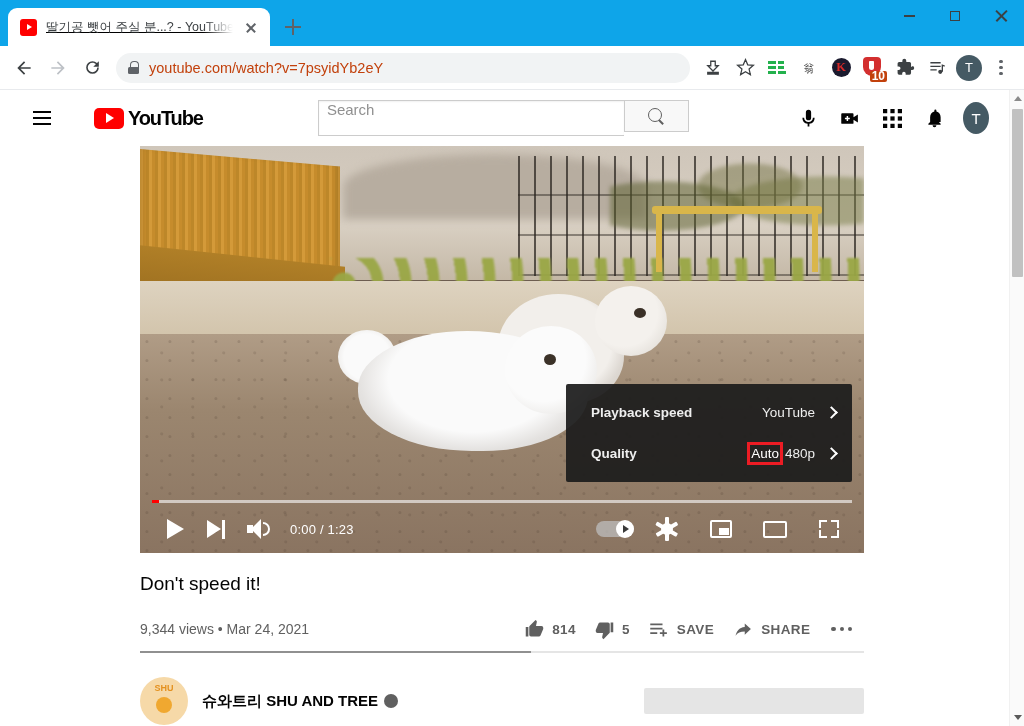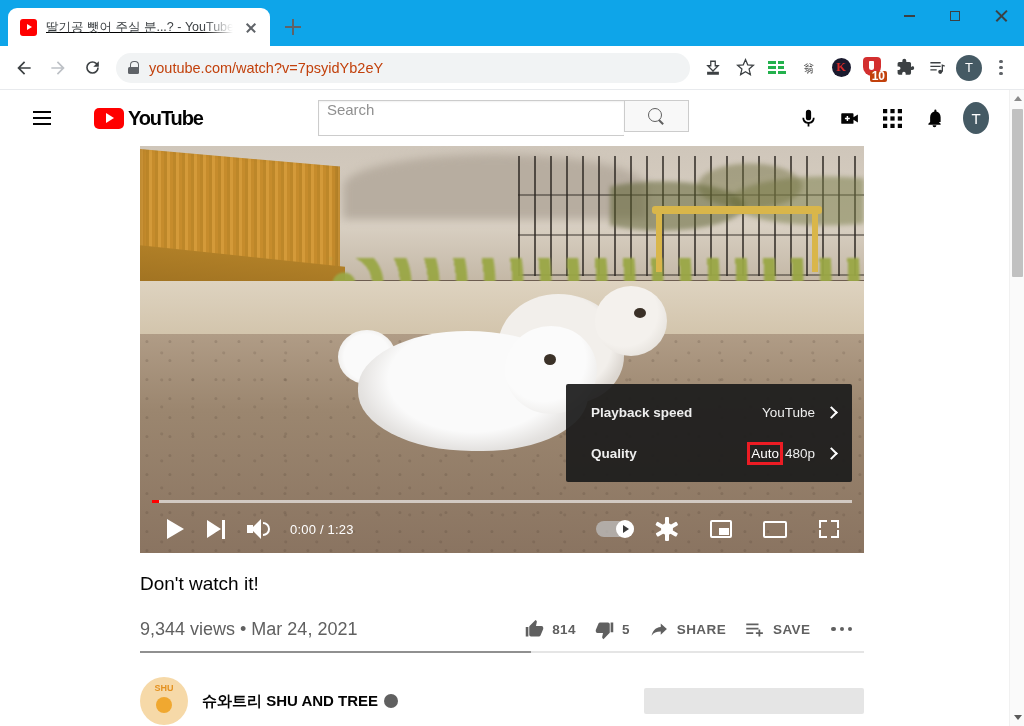--- a/index.html
+++ b/index.html
@@ -316,21 +316,21 @@
   .fullscreen i { position:absolute; width: 8px; height: 8px; }
   .fs1 { left:0; top:0; border-left: 2.4px solid #fff; border-top: 2.4px solid #fff; }
   .fs2 { right:0; top:0; border-right: 2.4px solid #fff; border-top: 2.4px solid #fff; }
   .fs3 { left:0; bottom:0; border-left: 2.4px solid #fff; border-bottom: 2.4px solid #fff; }
   .fs4 { right:0; bottom:0; border-right: 2.4px solid #fff; border-bottom: 2.4px solid #fff; }
 
   
   .meta { padding: 20px 0 0 0; width: 724px; }
   .vid-title { font-size: 19px; color: #030303; font-weight: normal; }
   .meta-row { display: flex; align-items: center; margin-top: 14px; height: 40px; }
-  .vid-stats { font-size: 18px; color: #606060; }
+  .vid-stats { font-size: 14px; color: #606060; }
   .actions { margin-left: auto; display: flex; align-items: center; gap: 0; }
   .action { display: flex; align-items: center; gap: 7px; padding: 0 9px; height: 40px; }
   .action-label { font-size: 13.5px; font-weight: bold; color: #606060; letter-spacing: .4px; }
   .thumb-up { width: 21px; height: 21px; position: relative; }
   .thumb-up svg, .thumb-down svg, .share-ic svg, .save-ic svg { display: block; }
   .dots { display: flex; gap: 4px; align-items: center; padding: 0 12px; }
   .dots i { width: 4.2px; height: 4.2px; border-radius: 50%; background: #606060; display:block; }
   .rating-bar { width: 100%; height: 2px; background: #e5e5e5; margin-top: 2px; position: relative; }
   .rating-fill { position:absolute; left:0; top:0; height:2px; background:#909090; width: 54%; }
 
@@ -599,56 +599,56 @@
                       <i class="fs3"></i>
                       <i class="fs4"></i>
                     </span>
                 </div>
               </div>
             </div>
           </div>
         </div>
 
         <div class="meta">
-          <div class="vid-title">Don't watch it!</div>
+          <div class="vid-title">Don't speed it!</div>
           <div class="meta-row">
             <span class="vid-stats">9,344 views • Mar 24, 2021</span>
             <div class="actions">
               <div class="action">
                 <span class="thumb-up">
                   <svg width="21" height="21" viewBox="0 0 24 24">
                       <path d="M2 20h3V9H2v11zM22 10a2 2 0 00-2-2h-6.3l.95-4.57.03-.32a1.5 1.5 0 00-.44-1.06L13.17 1 6.59 7.59A2 2 0 006 9v9a2 2 0 002 2h9a2 2 0 001.84-1.22l3.02-7.05c.09-.23.14-.47.14-.73v-1z" fill="#606060"></path>
                     </svg>
                 </span>
                 <span class="action-label">814</span>
               </div>
               <div class="action">
                 <span class="thumb-down">
                   <svg width="21" height="21" viewBox="0 0 24 24">
                       <path d="M22 4h-3v11h3V4zM2 14a2 2 0 002 2h6.3l-.95 4.57-.03.32c0 .41.17.79.44 1.06L10.83 23l6.58-6.59c.37-.36.59-.86.59-1.41V6a2 2 0 00-2-2H7a2 2 0 00-1.84 1.22L2.14 12.27c-.09.23-.14.47-.14.73v1z" fill="#606060"></path>
                     </svg>
                 </span>
                 <span class="action-label">5</span>
               </div>
               <div class="action">
-                <span class="share-ic">
-                  <svg width="22" height="21" viewBox="0 0 24 24">
-                      <path d="M14 5v4C7.5 9.5 4.5 14.2 3.5 19c2.3-3.2 5.4-4.7 10.5-4.7V18l7-6.5L14 5z" fill="#606060"></path>
-                    </svg>
-                </span>
-                <span class="action-label">SHARE</span>
-              </div>
-              <div class="action">
                 <span class="save-ic">
                   <svg width="22" height="21" viewBox="0 0 24 24">
                     <path d="M2 6h14M2 11h14M2 16h8" stroke="#606060" stroke-width="2" fill="none"></path>
                     <path d="M17 12v8M13 16h8" stroke="#606060" stroke-width="2" fill="none"></path>
                   </svg>
                 </span>
                 <span class="action-label">SAVE</span>
+              </div>
+              <div class="action">
+                <span class="share-ic">
+                  <svg width="22" height="21" viewBox="0 0 24 24">
+                      <path d="M14 5v4C7.5 9.5 4.5 14.2 3.5 19c2.3-3.2 5.4-4.7 10.5-4.7V18l7-6.5L14 5z" fill="#606060"></path>
+                    </svg>
+                </span>
+                <span class="action-label">SHARE</span>
               </div>
               <div class="dots">
                   <i></i>
                   <i></i>
                   <i></i>
                 </div>
             </div>
           </div>
           <div class="rating-bar">
             <div class="rating-fill"></div>

